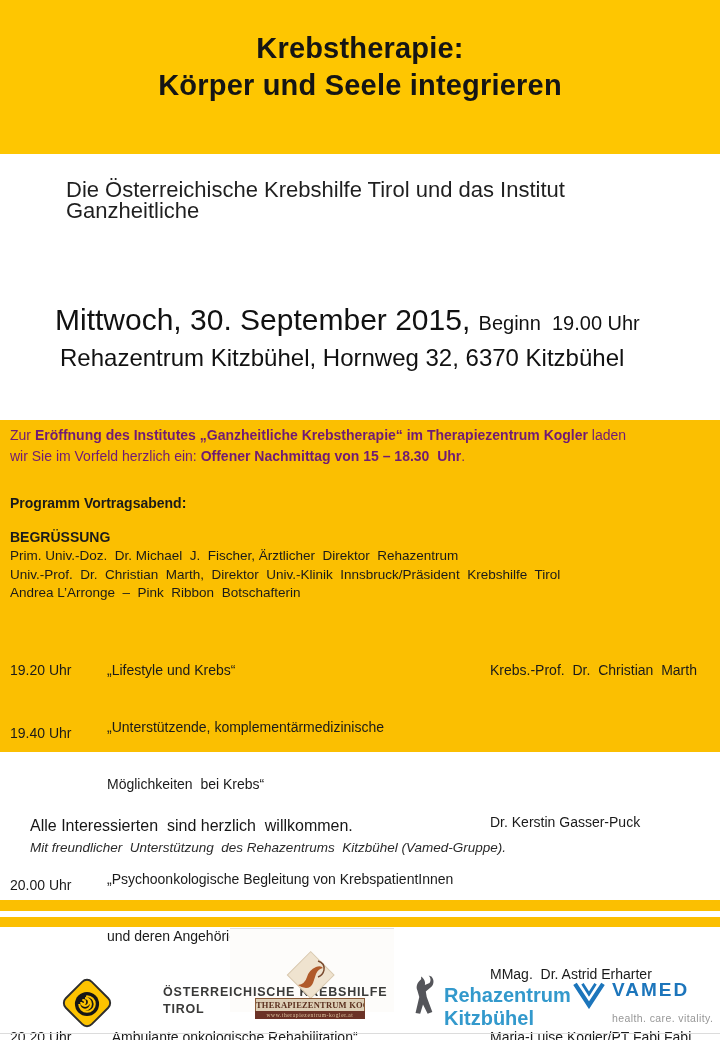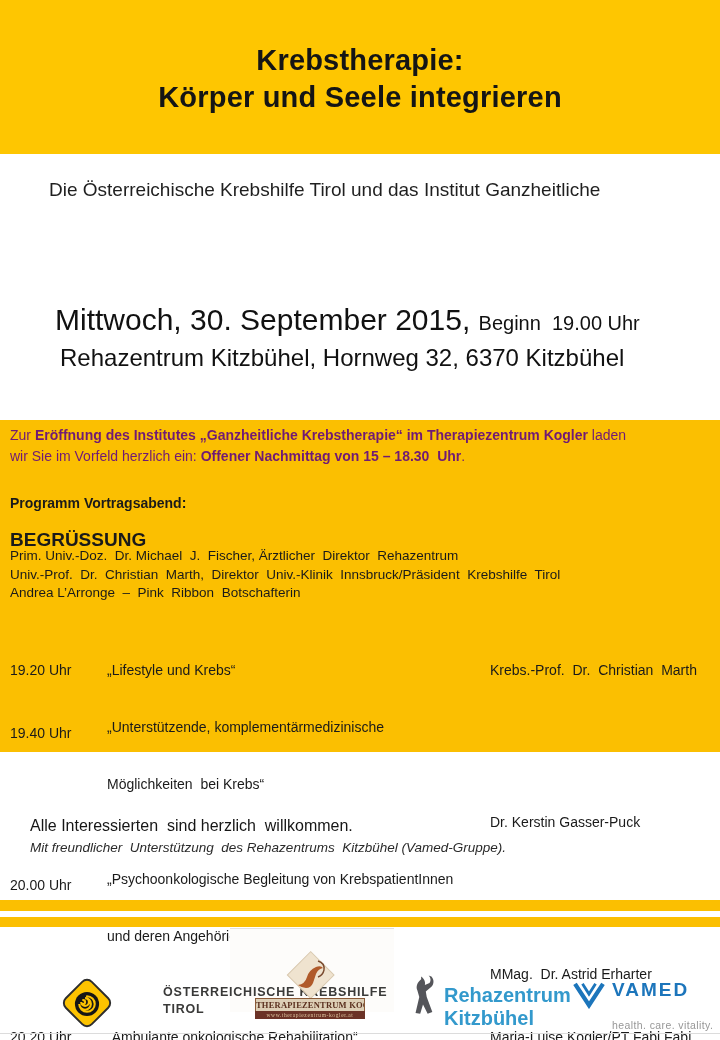--- a/index.html
+++ b/index.html
@@ -10,28 +10,28 @@
     font-family:"Liberation Sans", sans-serif; color:#1a1a1a;
   }
   .pre { white-space:pre-wrap; }
 
   
   .header {
     position:absolute; top:0; left:0; width:720px; height:154px;
     background:#fec601; text-align:center;
   }
   .header .title {
-    padding-top:42px; font-size:29px; font-weight:bold; line-height:37px; color:#151515;
+    padding-top:30px; font-size:29px; font-weight:bold; line-height:37px; color:#151515;
     letter-spacing:0.2px;
   }
 
   
   .intro {
-    position:absolute; top:179px; left:49px; width:600px;
-    font-size:19px; line-height:21px; color:#1f1f1f;
+    position:absolute; top:179px; left:66px; width:600px;
+    font-size:22px; line-height:21px; color:#1f1f1f;
   }
 
   
   .event-date {
     position:absolute; top:303px; left:55px; width:650px;
     font-size:30px; color:#111; white-space:nowrap;
   }
   .event-date .time { font-size:20px; }
   .event-location {
     position:absolute; top:344px; left:60px; width:650px;
@@ -40,21 +40,21 @@
 
   
   .band {
     position:absolute; top:420px; left:0; width:720px; height:332px;
     background:#fbbf01;
   }
   .banner-line { position:absolute; left:10px; font-size:14px; line-height:21px; white-space:pre; color:#701a75; }
   .banner-line.l1 { top:5px; }
   .banner-line.l2 { top:26px; }
   .program-heading { position:absolute; top:75px; left:10px; font-size:14px; font-weight:bold; }
-  .begr-heading    { position:absolute; top:109px; left:10px; font-size:19px; font-weight:bold; }
+  .begr-heading    { position:absolute; top:109px; left:10px; font-size:14px; font-weight:bold; }
   .begr-lines      { position:absolute; top:127px; left:10px; font-size:13.5px; line-height:18.5px; }
   .begr-lines div  { white-space:pre; }
 
   .schedule { position:absolute; top:197px; left:10px; width:700px; font-size:14px; line-height:19px; }
   .sched-row { display:flex; align-items:flex-end; }
   .sched-time   { width:97px;  align-self:flex-start; white-space:pre;margin-top:44px; }
   .sched-title  { width:383px; white-space:pre; }
   .sched-speaker{ flex:1; white-space:pre; }
 
   
@@ -95,21 +95,21 @@
     font-size:5.5px; letter-spacing:0.6px; line-height:8px; white-space:nowrap; overflow:hidden;
   }
   .reha-goat-icon { position:absolute; top:974px; left:409px; }
   .reha-text {
     position:absolute; top:984px; left:444px;
     font-size:20px; font-weight:bold; line-height:23px; color:#3399cc;
   }
   .vamed-v-icon { position:absolute; top:981px; left:572px; }
   .vamed-text { position:absolute; top:980px; left:612px; }
   .vamed-name { font-size:19px; font-weight:bold; letter-spacing:2px; color:#1c75bb; line-height:20px; }
-  .vamed-tagline { font-size:10.5px; color:#979797; letter-spacing:0.4px; margin-top:19px; }
+  .vamed-tagline { font-size:10.5px; color:#979797; letter-spacing:0.4px; margin-top:12px; }
 </style>
 </head>
 <body>
 
 <div class="page">
 
   <div class="header">
     <div class="title">
       <div>Krebstherapie:</div>
       <div>Körper und Seele integrieren</div>

